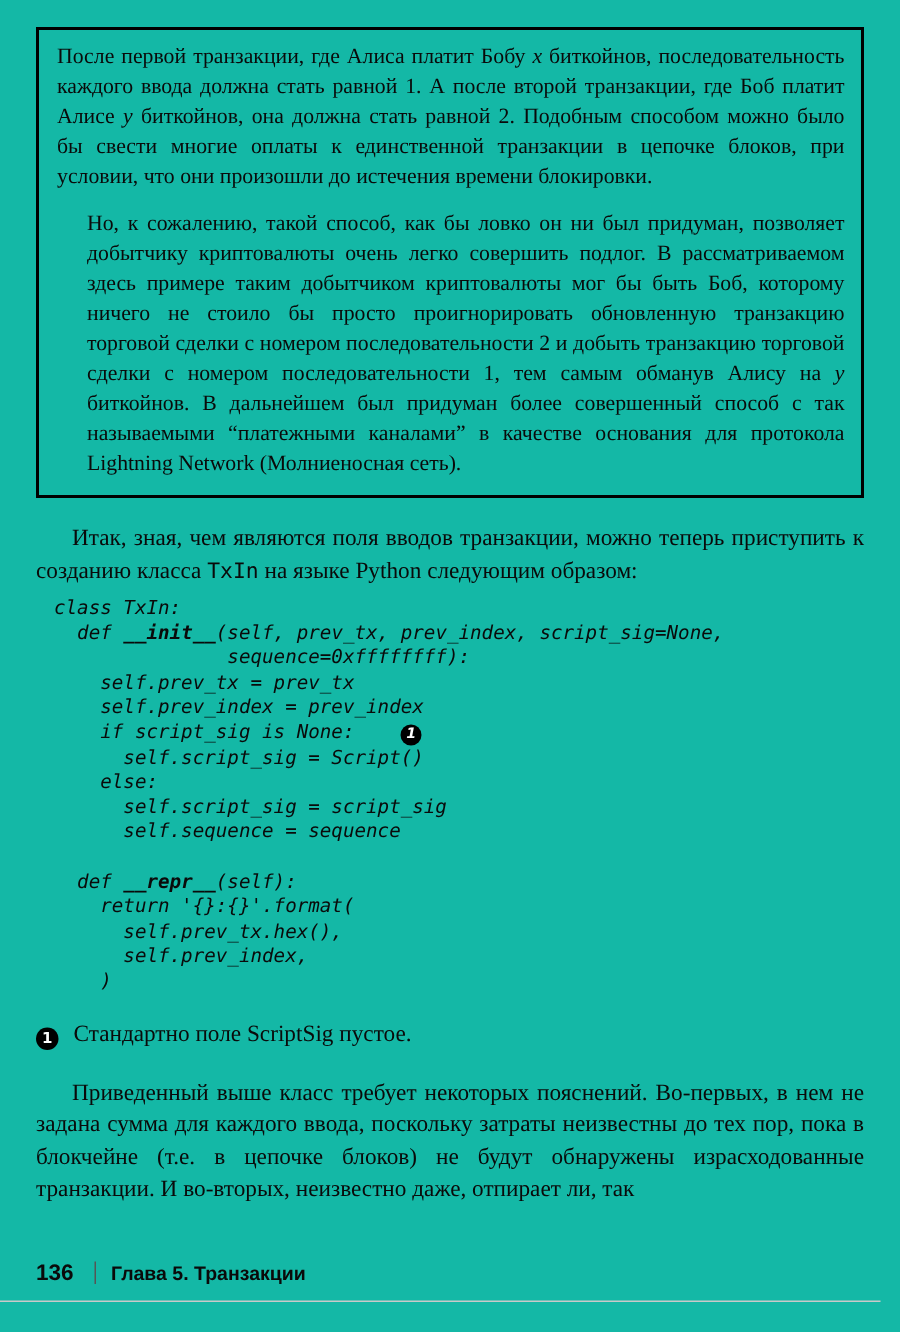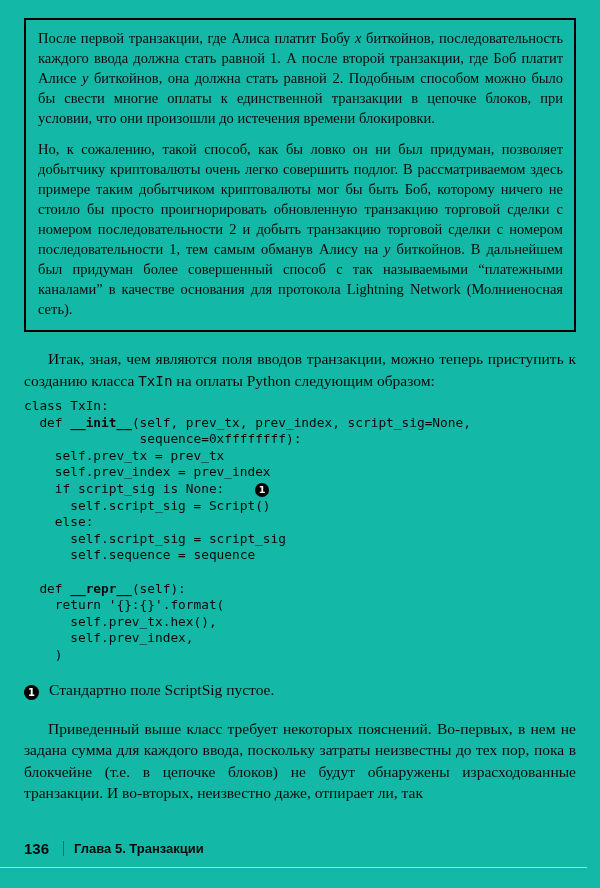--- a/index.html
+++ b/index.html
@@ -9,30 +9,30 @@
     font-family:"Liberation Serif", serif;color:#0a0a0a;
     margin:0 auto;
   }
   .note-box{
     border:2px solid #000;
     padding:8px 11px 11px 12px;
   }
   .note-para{
     margin:0;font-size:14.5px;line-height:20px;text-align:justify;
   }
-  .note-para + .note-para{margin-top:11px;}
+  .note-para + .note-para{margin-top:11px;margin-left:20px;}
   .body-para{
     margin:0;font-size:15.5px;line-height:21.5px;text-align:justify;
   }
   .indent{text-indent:24px;}
   .intro{margin-top:16px;}
   .code-block{
-    margin:6px 0 0 0;padding:0;
+    margin:6px 0 0 12px;padding:0;
     font-family:"DejaVu Sans Mono", monospace;
-    font-size:12.8px;line-height:16.6px;
+    font-size:12.8px;line-height:16.6px;font-style:italic;
   }
   .code-line{white-space:pre;min-height:16.6px;}
   .code-line span{white-space:pre;}
   .mono{font-family:"DejaVu Sans Mono", monospace;font-size:0.92em;}
   .badge{
     display:inline-block;width:14px;height:14px;border-radius:50%;
     background:#000;color:#fff;font-family:"DejaVu Sans", sans-serif;
     font-size:9.5px;line-height:14px;text-align:center;font-weight:bold;
     vertical-align:0px;white-space:normal;
   }
@@ -58,21 +58,21 @@
 </head>
 <body>
 
 <div class="page">
 
   <div class="note-box">
     <p class="note-para"><span>После первой транзакции, где Алиса платит Бобу </span><span style="font-style: italic;">x</span><span> биткойнов, последовательность каждого ввода должна стать равной 1. А после второй транзакции, где Боб платит Алисе </span><span style="font-style: italic;">y</span><span> биткойнов, она должна стать равной 2. Подобным способом можно было бы свести многие оплаты к единственной транзакции в цепочке блоков, при условии, что они произошли до истечения времени блокировки.</span></p>
     <p class="note-para"><span>Но, к сожалению, такой способ, как бы ловко он ни был придуман, позволяет добытчику криптовалюты очень легко совершить подлог. В рассматриваемом здесь примере таким добытчиком криптовалюты мог бы быть Боб, которому ничего не стоило бы просто проигнорировать обновленную транзакцию торговой сделки с номером последовательности 2 и добыть транзакцию торговой сделки с номером последовательности 1, тем самым обманув Алису на </span><span style="font-style: italic;">y</span><span> биткойнов. В дальнейшем был придуман более совершенный способ с так называемыми “платежными каналами” в качестве основания для протокола Lightning Network (Молниеносная сеть).</span></p>
   </div>
 
-  <p class="body-para indent intro"><span>Итак, зная, чем являются поля вводов транзакции, можно теперь приступить к созданию класса </span><span class="mono">TxIn</span><span> на оплаты Python следующим образом:</span></p>
+  <p class="body-para indent intro"><span>Итак, зная, чем являются поля вводов транзакции, можно теперь приступить к созданию класса </span><span class="mono">TxIn</span><span> на языке Python следующим образом:</span></p>
 
   <div class="code-block">
       <div class="code-line"><span>class TxIn:</span></div>
       <div class="code-line"><span>  def </span><span style="font-weight: bold;">__init__</span><span>(self, prev_tx, prev_index, script_sig=None,</span></div>
       <div class="code-line"><span>               sequence=0xffffffff):</span></div>
       <div class="code-line"><span>    self.prev_tx = prev_tx</span></div>
       <div class="code-line"><span>    self.prev_index = prev_index</span></div>
       <div class="code-line"><span>    if script_sig is None:    </span><span class="badge">1</span></div>
       <div class="code-line"><span>      self.script_sig = Script()</span></div>
       <div class="code-line"><span>    else:</span></div>

